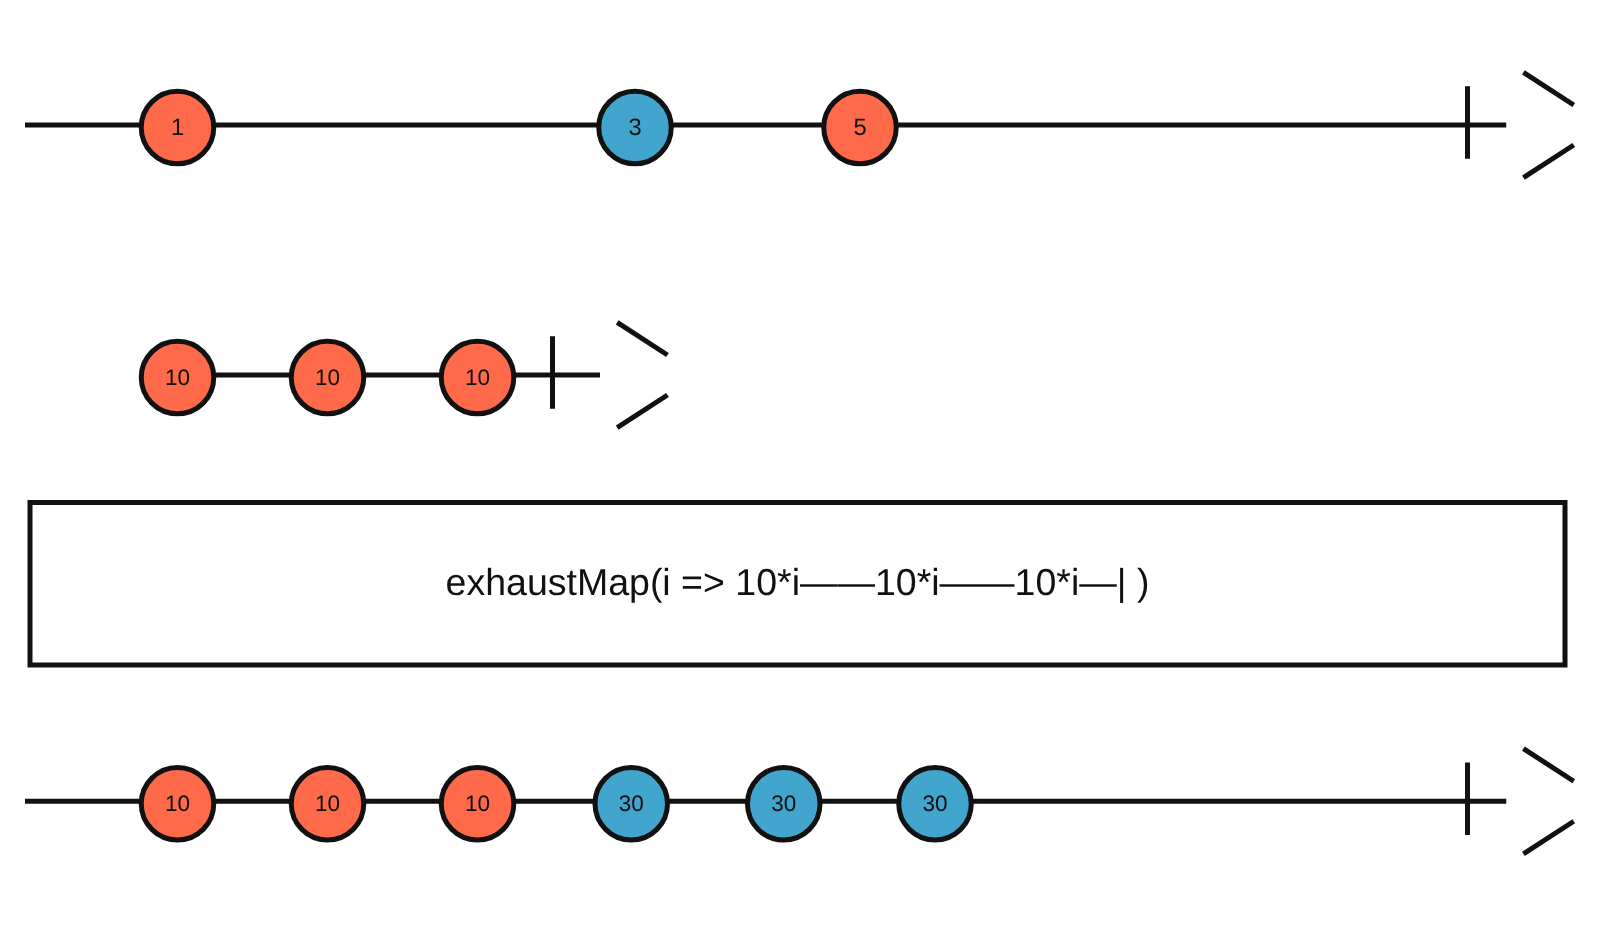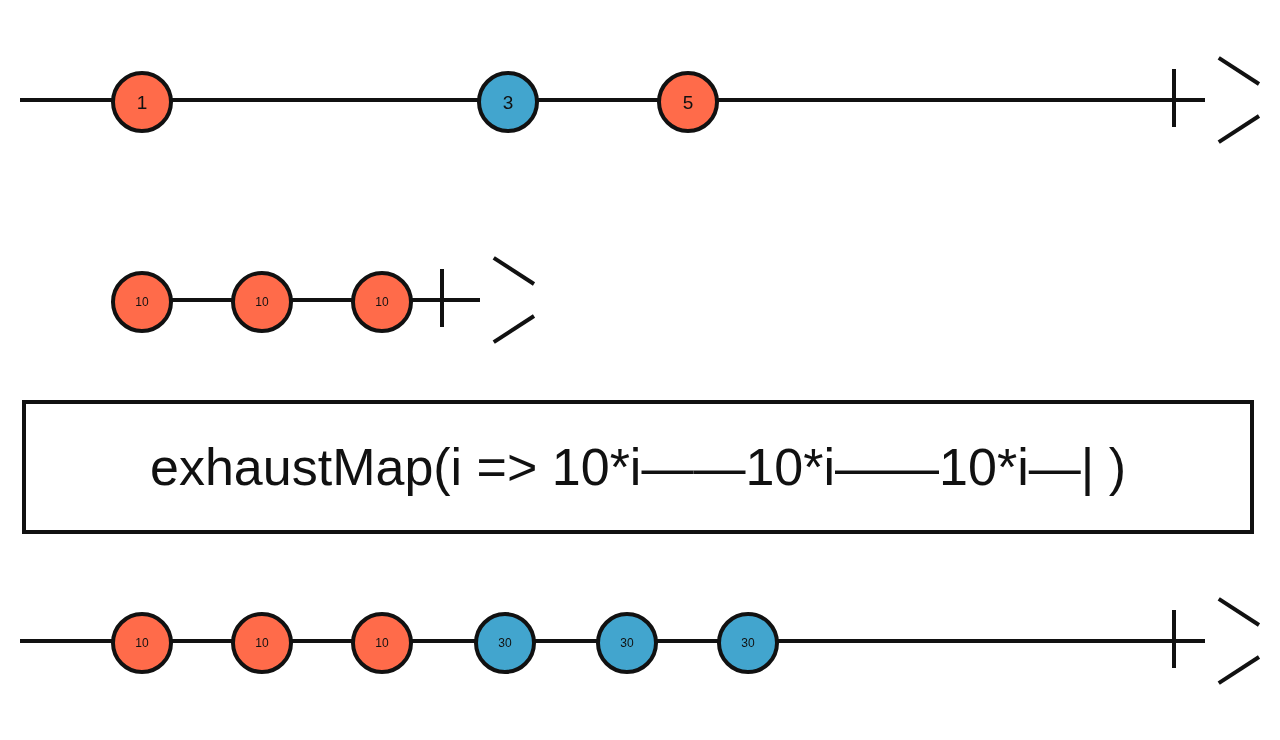--- a/index.html
+++ b/index.html
@@ -78,38 +78,38 @@
     top: 16px;
     display: flex;
     align-items: center;
     justify-content: center;
     font-size: 19px;
     color: #111111;
     font-family: "Liberation Sans", sans-serif;
     line-height: 1;
     z-index: 3;
   }
-  .marble.small-label { font-size: 12px; }
+  .marble.small-label { font-size: 18px; }
 
   
   #operator-box {
     position: absolute;
     left: 22px;
     top: 400px;
     width: 1232px;
     height: 134px;
     border: 4px solid #111111;
     box-sizing: border-box;
     background: #ffffff;
     display: flex;
     align-items: center;
     justify-content: center;
   }
   #operator-label {
-    font-size: 52px;
+    font-size: 30px;
     color: #111111;
     font-family: "Liberation Sans", sans-serif;
     white-space: pre;
     letter-spacing: 0px;
   }
 </style>
 </head>
 <body>
 
 <div id="diagram-root">

